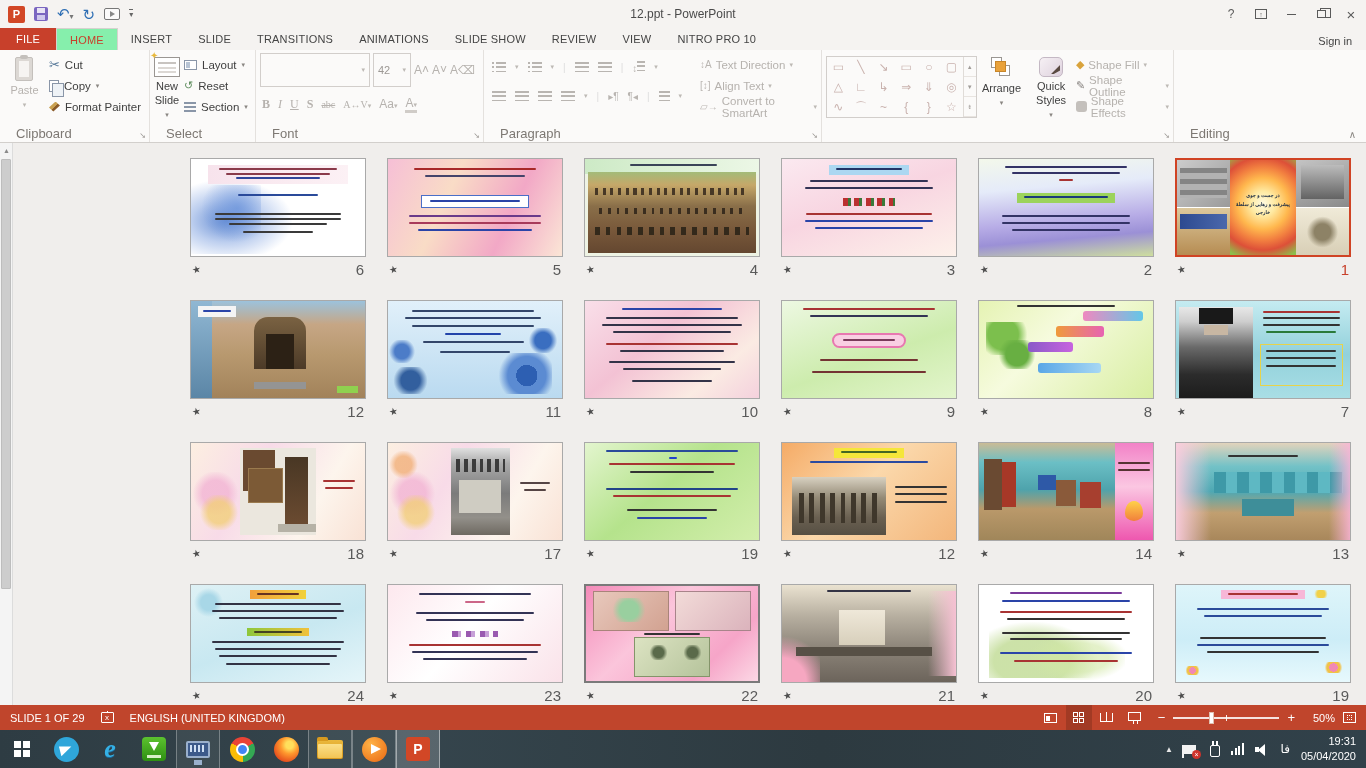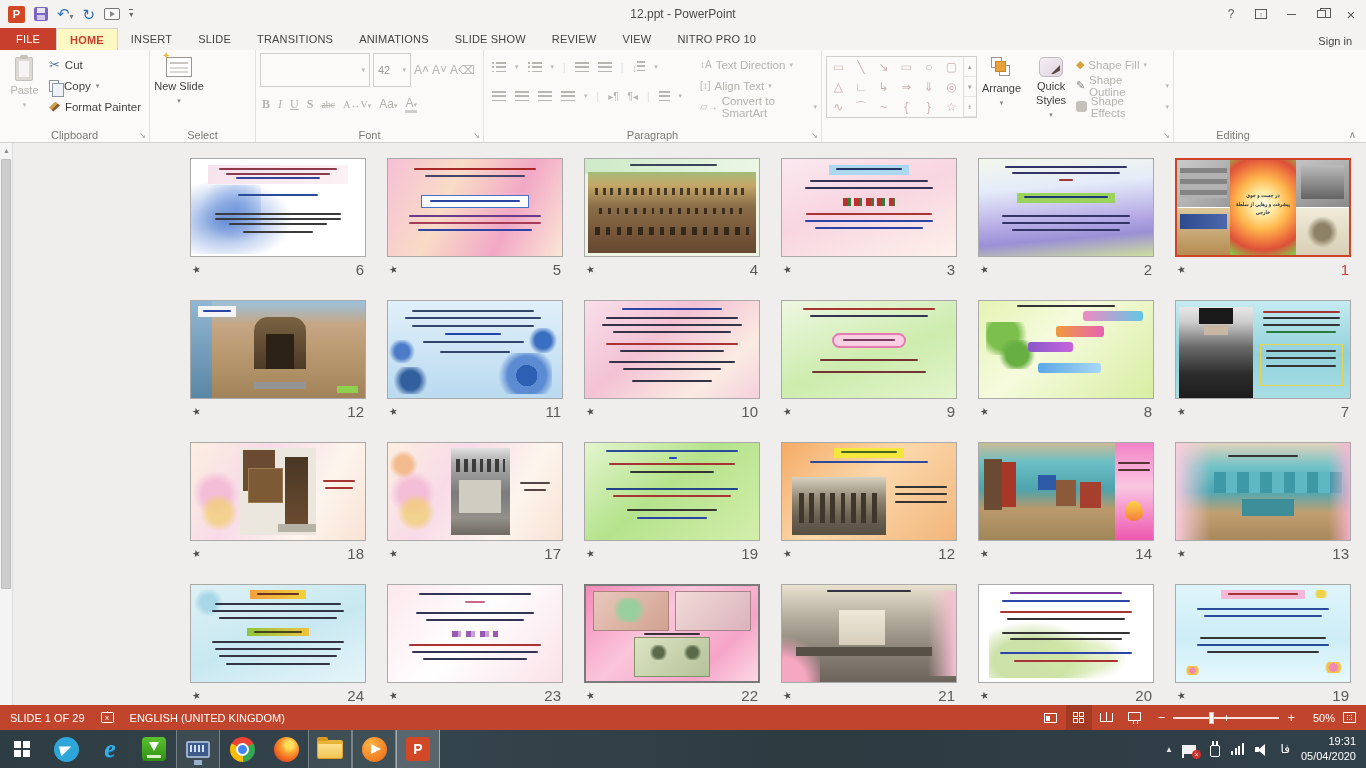--- a/index.html
+++ b/index.html
@@ -24,27 +24,27 @@
   .wbtn{width:30px;height:24px;display:flex;align-items:center;justify-content:center;color:#5a5a5a;font-size:12px;}
   .minbar{width:9px;height:1px;background:#5a5a5a;display:inline-block;}
   .restore{width:9px;height:8px;border:1px solid #5a5a5a;position:relative;background:#f5f3f1;}
   .restore:before{content:"";position:absolute;left:2px;top:-3px;width:9px;height:8px;border:1px solid #5a5a5a;z-index:-1;}
   .ribopt{width:12px;height:10px;border:1px solid #5a5a5a;font-size:7px;line-height:9px;text-align:center;color:#5a5a5a;}
 
   
   .tabrow{position:absolute;left:0;top:28px;width:100%;height:22px;background:#f5f3f1;display:flex;align-items:flex-end;}
   .tab{padding:0 13px;height:22px;line-height:22px;font-size:11px;color:#444;letter-spacing:.2px;}
   .tab.file{background:#c8402b;color:#fff;padding:0 16px;}
-  .tab.active{background:#fef9c3;color:#c8402b;border:1px solid #d6d2ce;border-bottom:none;height:22px;font-weight:bold;}
+  .tab.active{background:#86efac;color:#c8402b;border:1px solid #d6d2ce;border-bottom:none;height:22px;}
   .signin{position:absolute;right:14px;bottom:3px;font-size:11px;color:#444;}
 
   
   .ribbon{position:absolute;left:0;top:50px;width:100%;height:93px;background:#fbfaf9;border-bottom:1px solid #d2cfcc;display:flex;}
   .rgroup{position:relative;border-right:1px solid #e4e1de;padding:3px 4px 16px 4px;display:flex;align-items:flex-start;}
-  .glabel{position:absolute;bottom:1px;left:0;right:0;text-align:center;font-size:11px;color:#7d7873;}
+  .glabel{position:absolute;bottom:1px;left:0;right:0;text-align:left;font-size:13px;color:#7d7873;padding-left:16px;}
   .launcher{position:absolute;bottom:2px;right:3px;font-size:8px;color:#9a9692;}
   .bigbtn{display:flex;flex-direction:column;align-items:center;justify-content:flex-start;width:50px;height:72px;padding-top:4px;font-size:11px;gap:3px;text-align:center;line-height:1.25;}
   .en{color:#3f3f3f;} .dis{color:#b6b2ae;}
   .scol{display:flex;flex-direction:column;justify-content:flex-start;padding-top:1px;}
   .sbtn{height:21px;display:flex;align-items:center;gap:5px;font-size:11.5px;padding:0 4px;white-space:nowrap;}
   .car{font-size:7px;color:#8a8682;} .car.d{color:#bdb9b5;}
   .clip{width:18px;height:24px;background:#dcd8d4;border:1px solid #c4c0bc;border-radius:2px;position:relative;}
   .clip:before{content:"";position:absolute;left:4px;top:-3px;width:8px;height:4px;background:#c4c0bc;border-radius:2px;}
   .clip:after{content:"";position:absolute;left:3px;top:3px;width:10px;height:16px;background:#f6f4f2;}
   .cuticon{color:#5a7a9a;font-size:13px;}
@@ -245,20 +245,36 @@
       <div class="glabel">Clipboard</div>
       <div class="launcher">↘</div>
     </div>
 
     <div class="rgroup" style="width:106px;">
       <div class="bigbtn en">
         <span class="nslide"></span>
         <span>New Slide</span>
         <span class="car">▾</span>
       </div>
+      <div class="scol">
+        <div class="sbtn en">
+            <span class="lay"></span>
+            <span>Layout</span>
+            <span class="car">▾</span>
+          </div>
+        <div class="sbtn en">
+            <span class="rsticon">↺</span>
+            <span>Reset</span>
+          </div>
+        <div class="sbtn en">
+            <span class="secicon"></span>
+            <span>Section</span>
+            <span class="car">▾</span>
+          </div>
+      </div>
       <div class="glabel">Select</div>
     </div>
 
     <div class="rgroup" style="width:228px;flex-direction:column;">
       <div class="fontrow">
         <div class="combo" style="width:110px;">
             <span></span>
             <span class="car d">▾</span>
           </div>
         <div class="combo" style="width:38px;">

